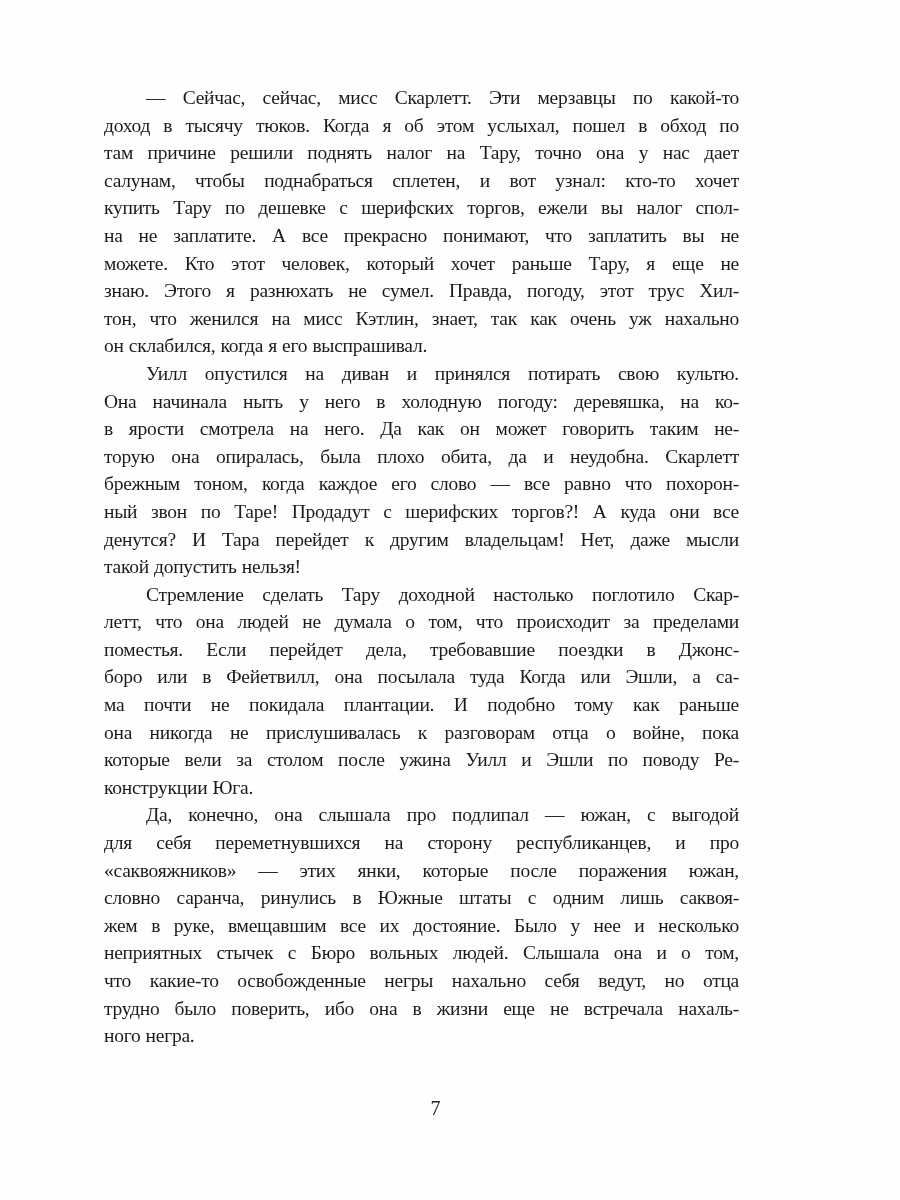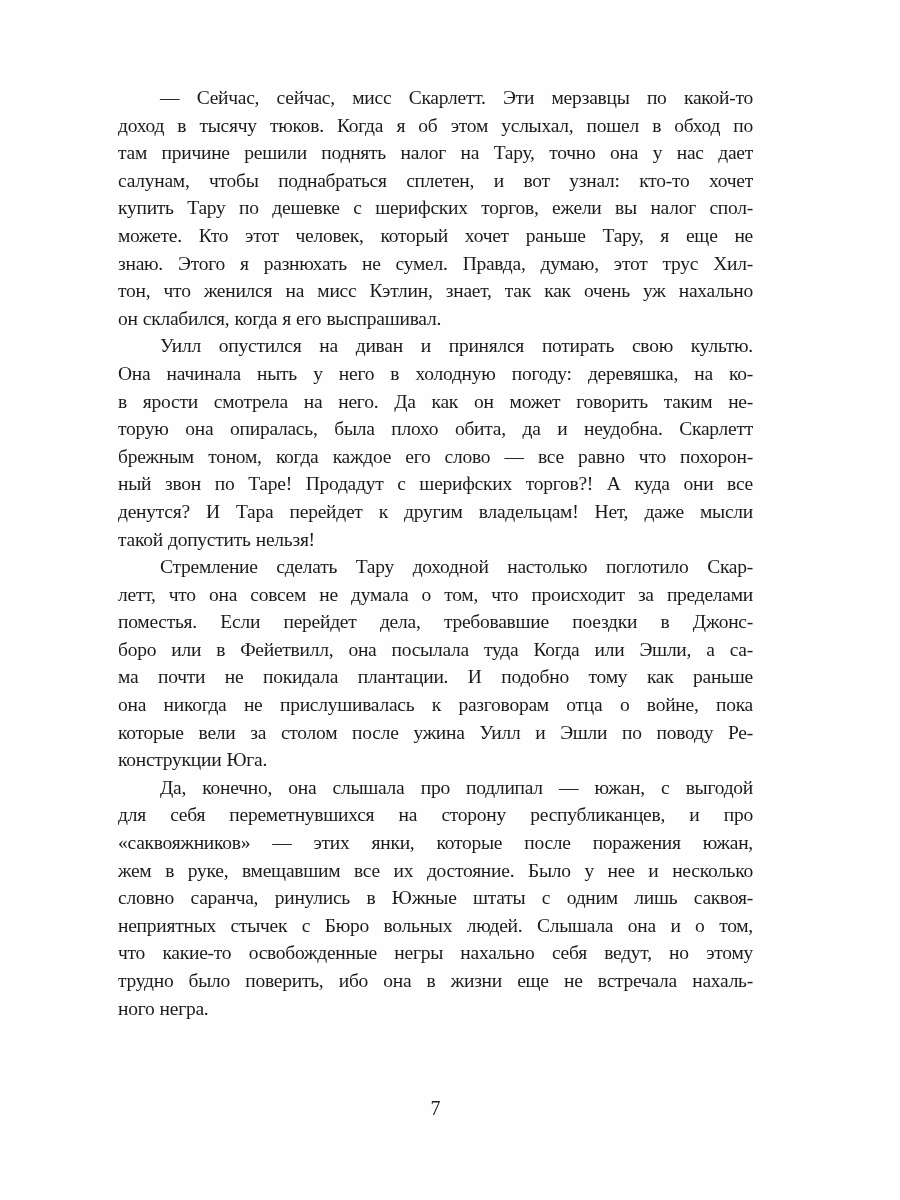--- a/index.html
+++ b/index.html
@@ -11,21 +11,21 @@
     position: relative;
     width: 900px;
     height: 1200px;
     background: #fefefe;
     overflow: hidden;
     font-family: "Liberation Serif", "DejaVu Serif", serif;
     color: #1b1b1b;
   }
   .text-block {
     position: absolute;
-    left: 118px;
+    left: 104px;
     top: 84px;
     width: 635px;
     font-size: 19.5px;
     line-height: 27.6px;
     letter-spacing: -0.25px;
   }
   .paragraph {
     margin: 0;
     padding: 0;
   }
@@ -57,51 +57,52 @@
 <body>
 
 <div class="page">
   <div class="text-block">
       <div class="paragraph">
         <div class="line first">— Сейчас, сейчас, мисс Скарлетт. Эти мерзавцы по какой-то</div>
         <div class="line">доход в тысячу тюков. Когда я об этом услыхал, пошел в обход по</div>
         <div class="line">там причине решили поднять налог на Тару, точно она у нас дает</div>
         <div class="line">салунам, чтобы поднабраться сплетен, и вот узнал: кто-то хочет</div>
         <div class="line">купить Тару по дешевке с шерифских торгов, ежели вы налог спол-</div>
+        <div class="line">на не заплатите. А все прекрасно понимают, что заплатить вы не</div>
         <div class="line">можете. Кто этот человек, который хочет раньше Тару, я еще не</div>
-        <div class="line">знаю. Этого я разнюхать не сумел. Правда, думаю, этот трус Хил-</div>
+        <div class="line">знаю. Этого я разнюхать не сумел. Правда, погоду, этот трус Хил-</div>
         <div class="line">тон, что женился на мисс Кэтлин, знает, так как очень уж нахально</div>
         <div class="line last">он склабился, когда я его выспрашивал.</div>
       </div>
       <div class="paragraph">
         <div class="line first">Уилл опустился на диван и принялся потирать свою культю.</div>
         <div class="line">Она начинала ныть у него в холодную погоду: деревяшка, на ко-</div>
         <div class="line">в ярости смотрела на него. Да как он может говорить таким не-</div>
         <div class="line">торую она опиралась, была плохо обита, да и неудобна. Скарлетт</div>
         <div class="line">брежным тоном, когда каждое его слово — все равно что похорон-</div>
         <div class="line">ный звон по Таре! Продадут с шерифских торгов?! А куда они все</div>
         <div class="line">денутся? И Тара перейдет к другим владельцам! Нет, даже мысли</div>
         <div class="line last">такой допустить нельзя!</div>
       </div>
       <div class="paragraph">
         <div class="line first">Стремление сделать Тару доходной настолько поглотило Скар-</div>
-        <div class="line">летт, что она совсем не думала о том, что происходит за пределами</div>
+        <div class="line">летт, что она людей не думала о том, что происходит за пределами</div>
         <div class="line">поместья. Если перейдет дела, требовавшие поездки в Джонс-</div>
         <div class="line">боро или в Фейетвилл, она посылала туда Когда или Эшли, а са-</div>
         <div class="line">ма почти не покидала плантации. И подобно тому как раньше</div>
         <div class="line">она никогда не прислушивалась к разговорам отца о войне, пока</div>
         <div class="line">которые вели за столом после ужина Уилл и Эшли по поводу Ре-</div>
         <div class="line last">конструкции Юга.</div>
       </div>
       <div class="paragraph">
         <div class="line first">Да, конечно, она слышала про подлипал — южан, с выгодой</div>
         <div class="line">для себя переметнувшихся на сторону республиканцев, и про</div>
         <div class="line">«саквояжников» — этих янки, которые после поражения южан,</div>
+        <div class="line">словно саранча, ринулись в Южные штаты с одним лишь саквоя-</div>
         <div class="line">жем в руке, вмещавшим все их достояние. Было у нее и несколько</div>
-        <div class="line">словно саранча, ринулись в Южные штаты с одним лишь саквоя-</div>
         <div class="line">неприятных стычек с Бюро вольных людей. Слышала она и о том,</div>
-        <div class="line">что какие-то освобожденные негры нахально себя ведут, но этому</div>
+        <div class="line">что какие-то освобожденные негры нахально себя ведут, но отца</div>
         <div class="line">трудно было поверить, ибо она в жизни еще не встречала нахаль-</div>
         <div class="line last">ного негра.</div>
       </div>
     </div>
   <div class="page-number">7</div>
 </div>
 
 </body></html>

